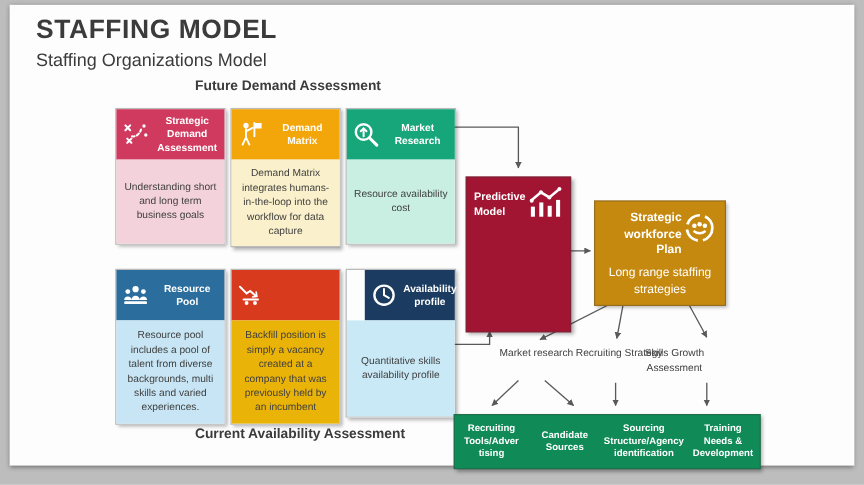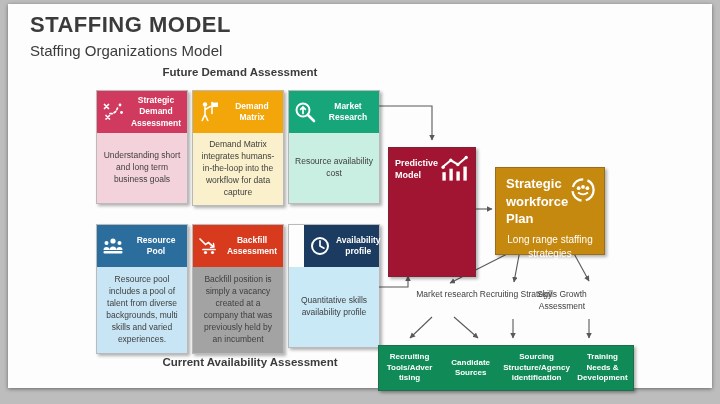--- a/index.html
+++ b/index.html
@@ -33,21 +33,21 @@
   #predictive{left:380px;top:143px;width:86px;height:128px;color:#fff;border:1px solid rgba(60,60,60,.35);
               box-shadow:2px 2px 3px rgba(0,0,0,.3);}
   #predictive .phead{display:flex;align-items:center;padding:6px 4px 0 6px;}
   #predictive .ptitle{flex:1;font-size:9px;font-weight:700;line-height:1.3;}
   #predictive .pbody{font-size:8.5px;text-align:center;line-height:1.4;padding:6px 3px;}
 
   
   #plan{left:487px;top:163px;width:108px;height:86px;color:#fff;border:1px solid rgba(60,60,60,.35);
         box-shadow:2px 2px 3px rgba(0,0,0,.3);}
   #plan .phead{display:flex;align-items:flex-start;padding:7px 6px 0 10px;}
-  #plan .ptitle{flex:1;font-size:13px;font-weight:700;text-align:left;line-height:1.35;}
+  #plan .ptitle{flex:1;font-size:10px;font-weight:700;text-align:right;line-height:1.35;}
   #plan .pbody{font-size:10px;text-align:center;line-height:1.4;padding:5px 6px;}
 
   .mid-label{position:absolute;font-size:8.5px;color:#404040;text-align:center;line-height:1.45;}
   #mid-label-0{left:399px;top:284px;width:80px;}
   #mid-label-1{left:471px;top:284px;width:74px;}
   #mid-label-2{left:509px;top:284px;width:90px;}
 
   #bottom-bar{left:370px;top:341px;width:254px;height:44px;display:flex;align-items:center;
               border:1px solid rgba(60,60,60,.35);box-shadow:2px 2px 3px rgba(0,0,0,.3);}
   .bar-item{flex:1;color:#fff;font-size:8px;font-weight:700;text-align:center;line-height:1.3;padding:0 2px;}
@@ -154,23 +154,22 @@
       <div class="box-header" style="background: rgb(216, 58, 30);">
         <span class="iconwrap">
           <svg width="26" height="24" viewBox="0 0 24 24" fill="none" stroke="#fff" stroke-width="1.7" stroke-linecap="round">
             <path d="M3,5 L8.5,10.5 L11.5,8.5 L16,12.5"></path>
             <path d="M16.5,9.5 L17,13 L13.5,13.5" stroke-width="1.4"></path>
             <path d="M6,15.5 h12"></path>
             <circle cx="8.5" cy="18.5" r="1.6" fill="#fff" stroke="none"></circle>
             <circle cx="15.5" cy="18.5" r="1.6" fill="#fff" stroke="none"></circle>
           </svg>
         </span>
-        <span class="htitle">Backfill Assessment</span>
-      </div>
-      <div class="box-body" style="background: #a3a3a3;">Backfill position is simply a vacancy created at a company that was previously held by an incumbent</div>
+      </div>
+      <div class="box-body" style="background: #eab308;">Backfill position is simply a vacancy created at a company that was previously held by an incumbent</div>
     </div>
 
     <div class="box b6">
       <div class="box-header" style="background: rgb(27, 60, 96); margin-left: 15px;">
         <span class="iconwrap">
           <svg width="26" height="24" viewBox="0 0 24 24" fill="none" stroke="#fff" stroke-width="2" stroke-linecap="round">
             <circle cx="12" cy="12" r="8"></circle>
             <path d="M12,12 L12,6.8 M12,12 L16,14.2" stroke-width="1.7"></path>
           </svg>
         </span>

